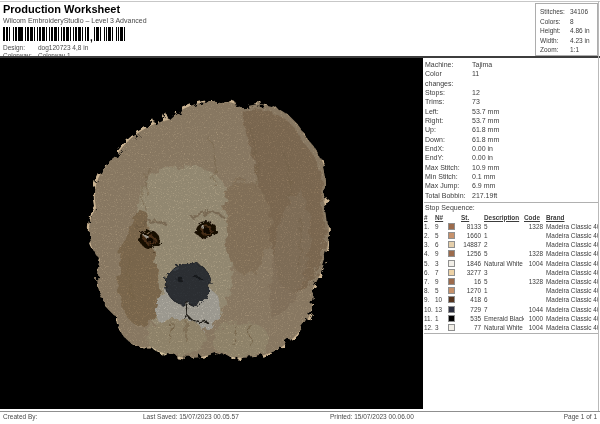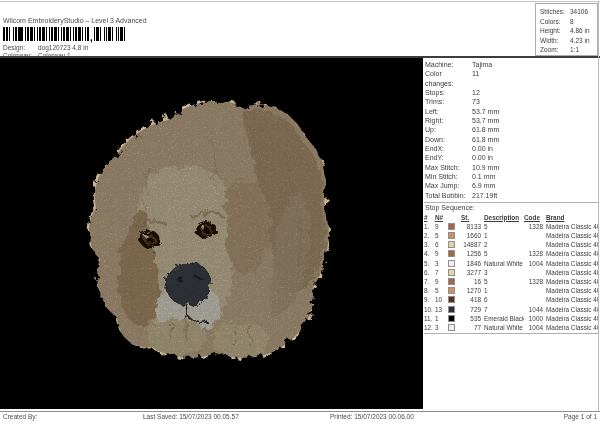--- a/index.html
+++ b/index.html
@@ -71,20 +71,21 @@
   #f-saved { left:143px; }
   #f-printed { left:330px; }
   #f-page { right:3px; }
 </style>
 </head>
 <body>
 
 <div class="page">
   <div class="rule" id="rule-top"></div>
 
+  <div class="hdr-title">Production Worksheet</div>
   <div class="hdr-sub">Wilcom EmbroideryStudio – Level 3 Advanced</div>
 
   <div class="barcode-wrap">
     <div class="barcode-seg barcode-a"></div>
     <div class="barcode-comma">,</div>
     <div class="barcode-seg barcode-b"></div>
   </div>
 
   <div class="hdr-kv" id="design-row">
     <span class="k">Design:</span>

